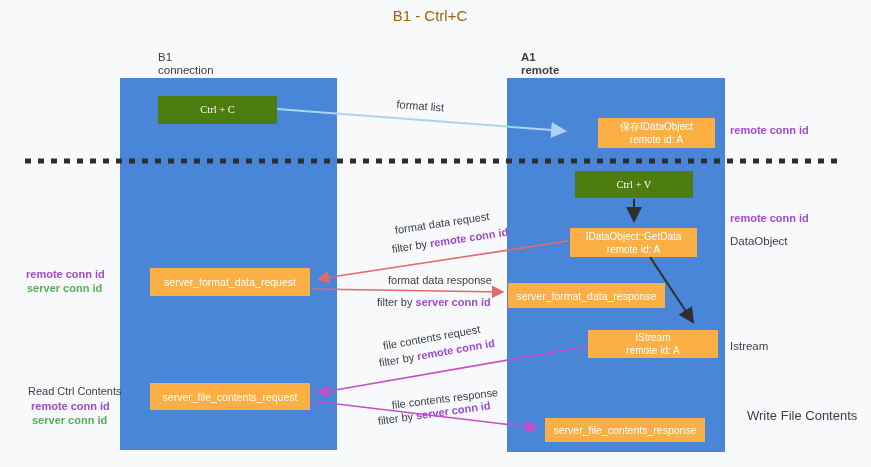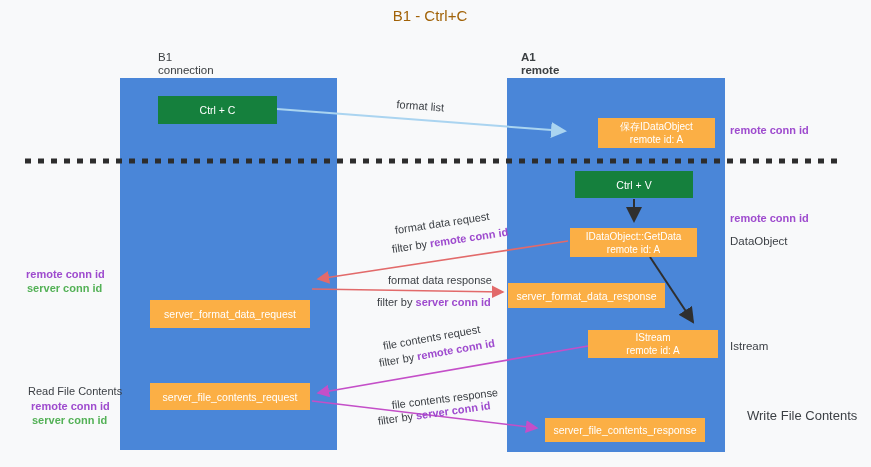--- a/index.html
+++ b/index.html
@@ -4,21 +4,21 @@
 <style>
   html,body{margin:0;padding:0;}
   body{width:871px;height:467px;background:#f8f9fa;font-family:"Liberation Sans",sans-serif;overflow:hidden;}
   .stage{position:relative;width:871px;height:467px;}
   .abs{position:absolute;}
   .title{left:300px;top:6px;width:260px;text-align:center;font-size:15px;line-height:20px;color:#a16207;}
   .lane-header{width:140px;text-align:left;font-size:11.5px;line-height:13px;color:#3c4043;}
   .lane{background:#4a86d8;}
   .box{display:flex;flex-direction:column;align-items:center;justify-content:center;color:#ffffff;text-align:center;}
   .orange{background:#fbaf45;}
-  .green{background:#15803d;}
+  .green{background:#4d7c0f;font-family:Liberation Serif, serif;}
   .box .l1{font-size:10px;line-height:13px;}
   .box .l2{font-size:10px;line-height:13px;}
   .box .single{font-size:10.5px;line-height:12px;}
   .flow-label{font-size:11px;color:#3b3f44;white-space:nowrap;transform-origin:left top;}
   .key-purple{color:#9e4bce;font-weight:bold;}
   .key-green{color:#53b156;font-weight:bold;}
   .note{font-size:11px;white-space:nowrap;}
   .note-bold{font-weight:bold;}
   .note-dark{color:#3b3f44;}
   svg{position:absolute;left:0;top:0;pointer-events:none;}
@@ -80,21 +80,21 @@
 
   <div class="abs box green" style="left:575px;top:171px;width:118px;height:27px;">
     <div class="single">Ctrl + V</div>
   </div>
 
   <div class="abs box orange" style="left:570px;top:228px;width:127px;height:29px;">
     <div class="l1">IDataObject::GetData</div>
     <div class="l2">remote id: A</div>
   </div>
 
-  <div class="abs box orange" style="left:150px;top:268px;width:160px;height:28px;margin-top:32px;">
+  <div class="abs box orange" style="left:150px;top:268px;width:160px;height:28px;">
     <div class="single">server_format_data_request</div>
   </div>
 
   <div class="abs box orange" style="left:508px;top:283px;width:157px;height:25px;">
     <div class="single">server_format_data_response</div>
   </div>
 
   <div class="abs box orange" style="left:588px;top:330px;width:130px;height:28px;">
     <div class="l1">IStream</div>
     <div class="l2">remote id: A</div>
@@ -126,21 +126,21 @@
   </div>
 
   <div class="abs flow-label" style="left:391px;top:399px;transform:rotate(-7deg);">file contents response</div>
   <div class="abs flow-label" style="left:377px;top:415px;transform:rotate(-8deg);">
     <span>filter by </span><span class="key-purple">server conn id</span>
   </div>
 
   <div class="abs note note-bold key-purple" style="left:26px;top:268px;">remote conn id</div>
   <div class="abs note note-bold key-green" style="left:27px;top:282px;">server conn id</div>
 
-  <div class="abs note note-dark" style="left:28px;top:385px;">Read File Contents</div>
+  <div class="abs note note-dark" style="left:28px;top:385px;">Read Ctrl Contents</div>
   <div class="abs note note-bold key-purple" style="left:31px;top:400px;">remote conn id</div>
   <div class="abs note note-bold key-green" style="left:32px;top:414px;">server conn id</div>
 
   <div class="abs note note-bold key-purple" style="left:730px;top:124px;">remote conn id</div>
   <div class="abs note note-bold key-purple" style="left:730px;top:212px;">remote conn id</div>
   <div class="abs note note-dark" style="left:730px;top:235px;font-size:11.5px;">DataObject</div>
   <div class="abs note note-dark" style="left:730px;top:340px;font-size:11.5px;">Istream</div>
   <div class="abs note note-dark" style="left:735px;top:408px;font-size:13px;margin-left:12px;">Write File Contents</div>
 
 </div>

